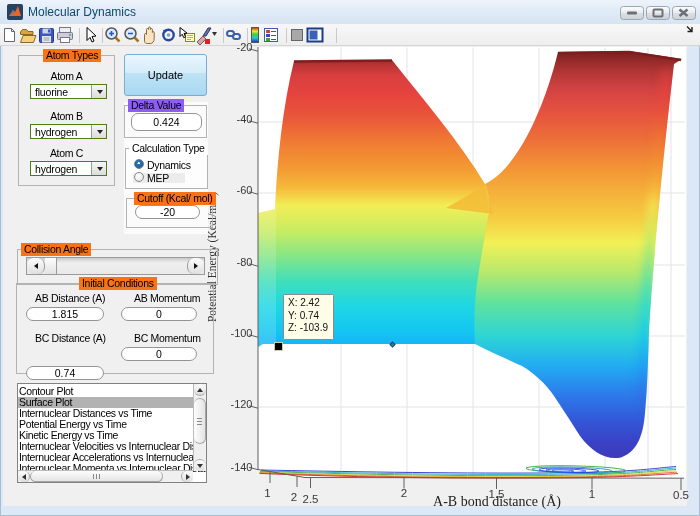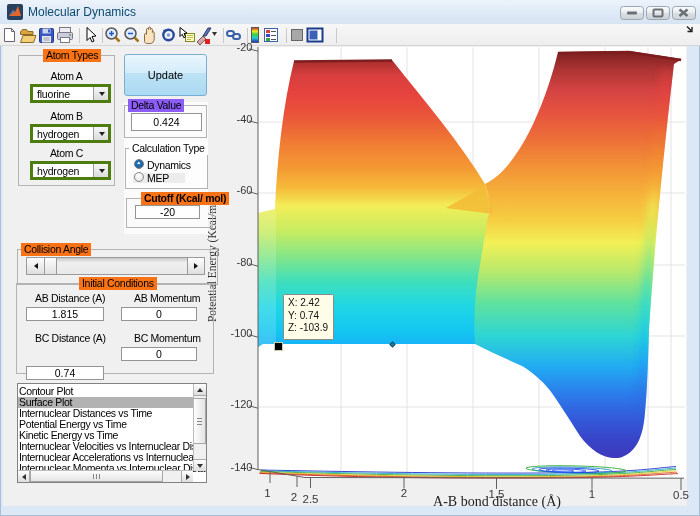--- a/index.html
+++ b/index.html
@@ -9,27 +9,27 @@
  background:linear-gradient(#edf3fb,#dde9f6 60%,#d7e4f2);border-bottom:1px solid #b9cada;}
 #title{position:absolute;left:28px;top:5px;font-size:12px;color:#0c4a6e;}
 #client{position:absolute;left:3px;top:45px;width:684px;height:461px;background:#f0f0f0;}
 #toolbar{position:absolute;left:0;top:24px;width:700px;height:21px;
  background:linear-gradient(#f7f7f8,#eeeeef);border-bottom:1px solid #d5d5d5;}
 .gb{position:absolute;border:1px solid #b3b3b3;background:transparent;}
 .lg{position:absolute;top:-7px;font-size:10.5px;letter-spacing:-0.3px;color:#000;background:#f97316;padding:0 3px;white-space:nowrap;line-height:13px;}
 .lbl{position:absolute;font-size:10.5px;letter-spacing:-0.3px;color:#000;white-space:nowrap;line-height:11px;}
 .fld{position:absolute;background:#fff;border:1px solid #949494;font-size:10.5px;
  text-align:center;color:#000;}
-.dd{position:absolute;background:#fff;border:3px solid #4d7c0f;font-size:10.5px;letter-spacing:-0.2px;}
+.dd{position:absolute;background:#fff;border:1px solid #4d7c0f;font-size:10.5px;letter-spacing:-0.2px;}
 .dd .tx{position:absolute;left:4px;top:1px;line-height:13px;}
 .dd .bt{position:absolute;right:0;top:0;bottom:0;width:14px;
  background:linear-gradient(#f6f6f6,#dcdcdc);border-left:1px solid #9a9a9a;}
 .dd .ar{position:absolute;right:3px;top:5px;width:0;height:0;
  border-left:3.5px solid transparent;border-right:3.5px solid transparent;border-top:4.5px solid #222;}
-.ctr{display:flex;align-items:center;justify-content:center;}
+.ctr{display:flex;align-items:center;justify-content:center;border-radius:7px;}
 </style>
 </head>
 <body>
 <div id="win"></div>
 <div id="client"></div>
 <div id="titlebar"></div>
 <div id="title">Molecular Dynamics</div>
 <div id="toolbar"></div>
 
 <svg id="plot" style="position:absolute;left:0;top:0;" width="700" height="516" viewBox="0 0 700 516">
@@ -297,21 +297,21 @@
    <span class="lg" style="left:3px;background:#fff;">Calculation Type</span>
    <div style="position:absolute;left:8px;top:10px;width:8px;height:8px;border-radius:50%;border:1px solid #777;background:radial-gradient(circle at 45% 40%,#fff 0%,#fff 15%,#1d78c8 20%,#1d5fa0 70%,#e8e8e8 78%);"></div>
    <div class="lbl" style="left:21px;top:11px;">Dynamics</div>
    <div style="position:absolute;left:7px;top:24px;width:52px;height:10px;background:#ececec;"></div>
    <div style="position:absolute;left:8px;top:23px;width:8px;height:8px;border-radius:50%;border:1px solid #888;background:radial-gradient(circle at 40% 35%,#fff,#dfdfdf);"></div>
    <div class="lbl" style="left:21px;top:24px;">MEP</div>
  </div>
 
 
  <div class="gb" style="left:126px;top:153px;width:85px;height:28px;">
-   <span class="lg" style="left:14px;font-weight:bold;">Cutoff (Kcal/ mol)</span>
+   <span class="lg" style="left:7px;">Cutoff (Kcal/ mol)</span>
    <div class="fld ctr" style="left:8px;top:6px;width:63px;height:12px;">-20</div>
  </div>
 
  <div class="gb" style="left:17px;top:204px;width:187px;height:34px;padding-left:12px;">
    <span class="lg" style="left:3px;">Collision Angle</span>
    <div style="position:absolute;left:8px;top:7px;width:177px;height:16px;border:1px solid #9a9a9a;background:linear-gradient(#c9c9c9,#efefef 30%,#e9e9e9);">
      <div style="position:absolute;left:0;top:0;bottom:0;width:17px;background:linear-gradient(#fdfdfd,#dfdfdf);border-right:1px solid #9a9a9a;" class="ctr">
           <span style="width:0;height:0;border-top:3px solid transparent;border-bottom:3px solid transparent;border-right:4px solid #111;"></span>
         </div>
      <div style="position:absolute;left:18px;top:0;bottom:0;width:11px;background:linear-gradient(#fdfdfd,#e2e2e2);border-right:1px solid #9a9a9a;"></div>

